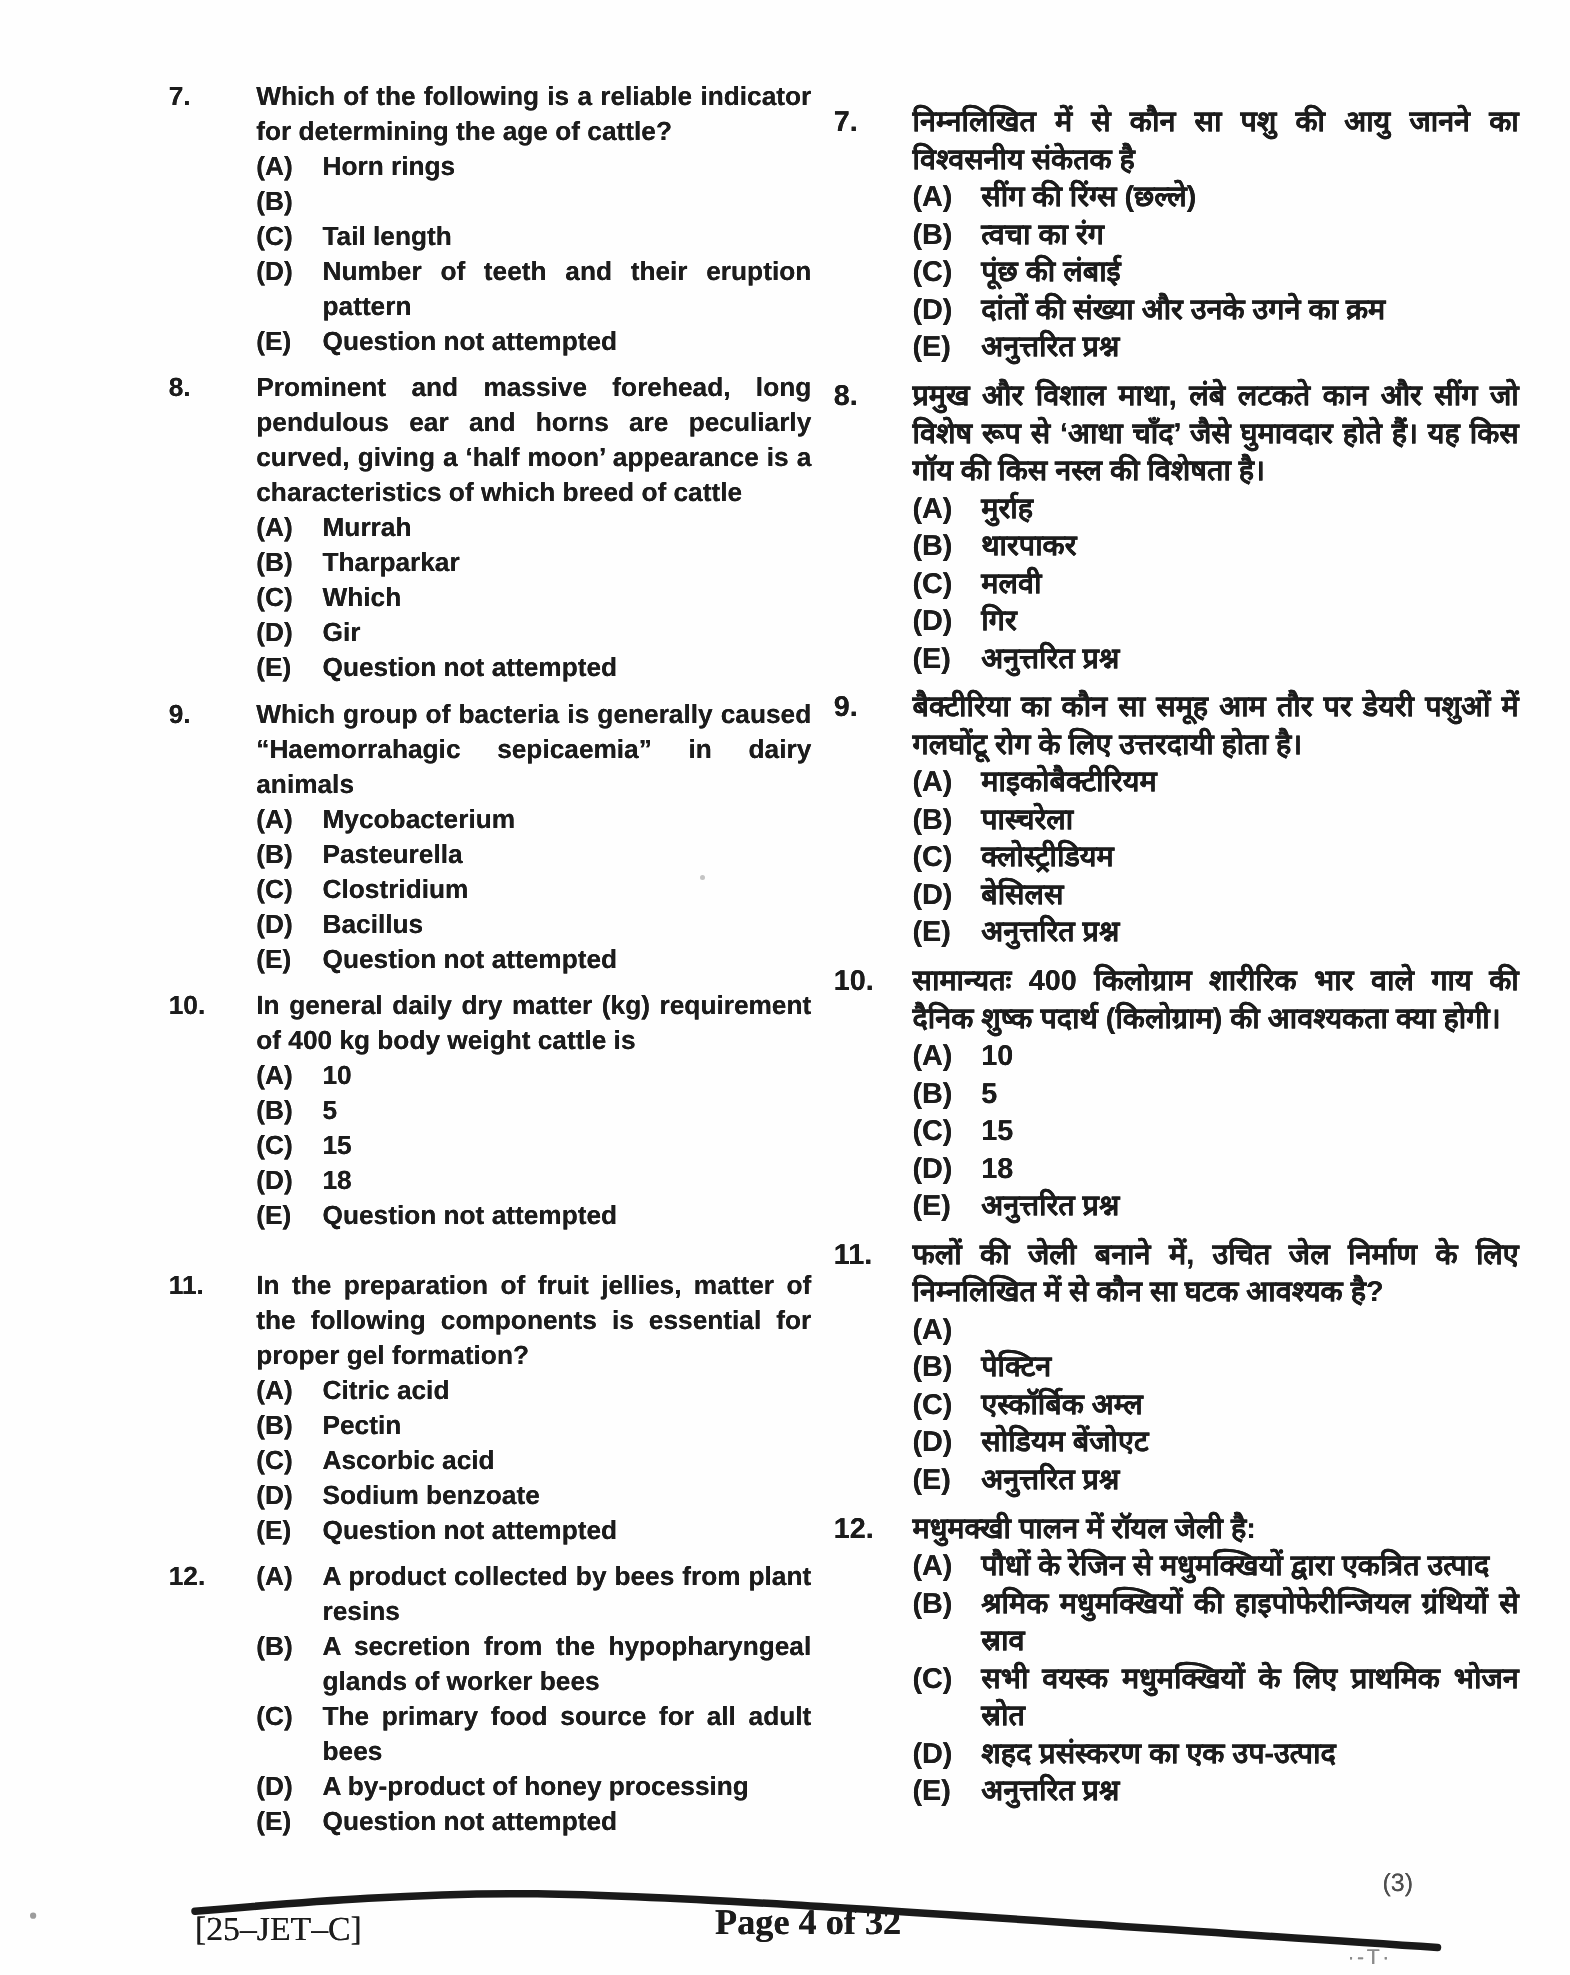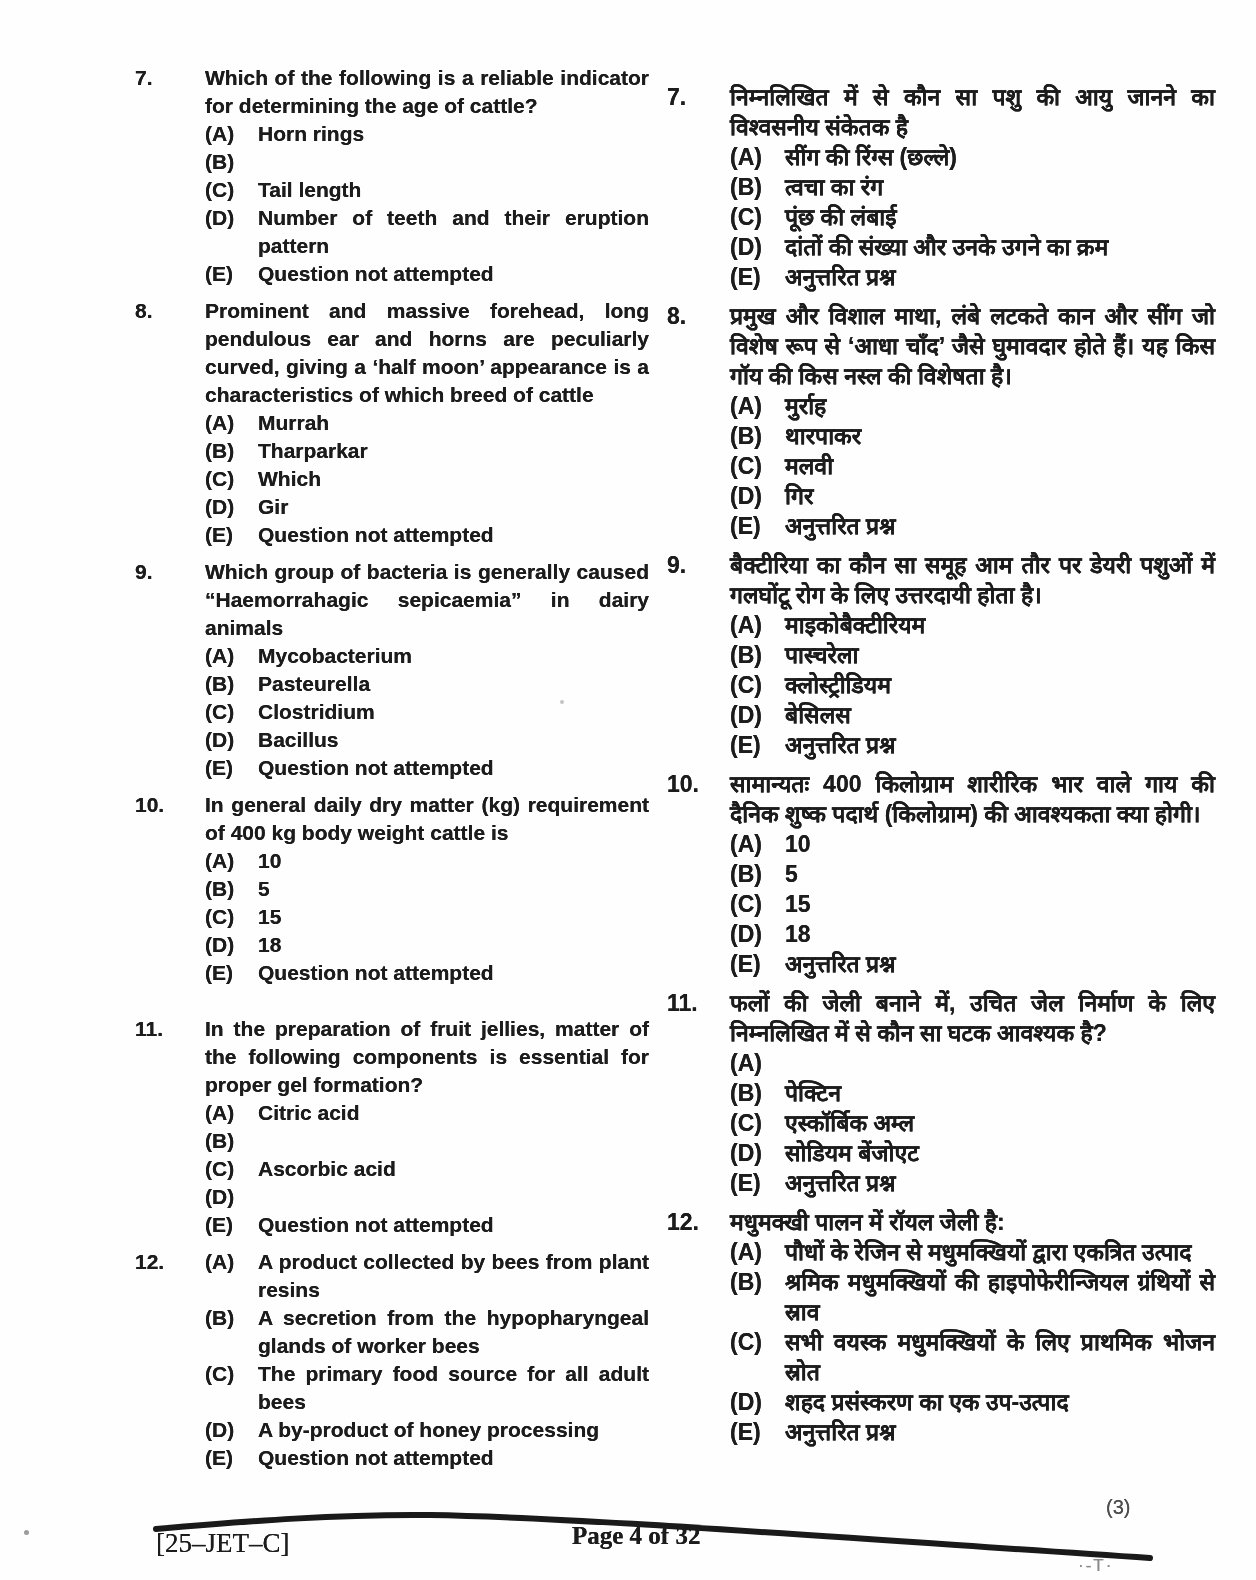--- a/index.html
+++ b/index.html
@@ -26,21 +26,21 @@
 
   .option { display:flex; }
   .opt-letter { flex:0 0 53px; }
   .column-hindi .opt-letter { flex:0 0 55px; }
   .opt-text { flex:1; text-align:justify; }
 
   .footer-line { position:absolute; left:0; top:1488px; }
   .paper-code  { position:absolute; left:156px; top:1528px;
                  font-family:"Liberation Serif", serif; font-weight:normal; font-size:27px; }
   .page-label  { position:absolute; left:572px; top:1522px;
-                 font-family:"Liberation Serif", serif; font-weight:bold; font-size:25px; }
+                 font-family:"Liberation Serif", serif; font-weight:bold; font-size:29px; }
   .corner-mark { position:absolute; left:1106px; top:1496px; font-size:20px; color:#4e4e4e; }
   .stray-mark  { position:absolute; left:1078px; top:1556px; font-size:17px; color:#8a8a8a;
                  letter-spacing:2px; }
   .speck { position:absolute; border-radius:50%; background:#9c9c9c; }
   .speck-1 { left:24px;  top:1530px; width:5px; height:5px; }
   .speck-2 { left:560px; top:700px;  width:4px; height:4px; opacity:.6; }
 </style>
 </head>
 <body>
 
@@ -166,27 +166,29 @@
     <div class="q-num">11.</div>
     <div class="q-body">
       <div class="q-text">In the preparation of fruit jellies, matter of the following components is essential for proper gel formation?</div>
       <div class="options">
             <div class="option">
               <span class="opt-letter">(A)</span>
               <span class="opt-text">Citric acid</span>
             </div>
             <div class="option">
               <span class="opt-letter">(B)</span>
+              <span class="opt-text">Pectin</span>
             </div>
             <div class="option">
               <span class="opt-letter">(C)</span>
               <span class="opt-text">Ascorbic acid</span>
             </div>
             <div class="option">
               <span class="opt-letter">(D)</span>
+              <span class="opt-text">Sodium benzoate</span>
             </div>
             <div class="option">
               <span class="opt-letter">(E)</span>
               <span class="opt-text">Question not attempted</span>
             </div>
           </div>
     </div>
   </div>
 
   <div class="question">

